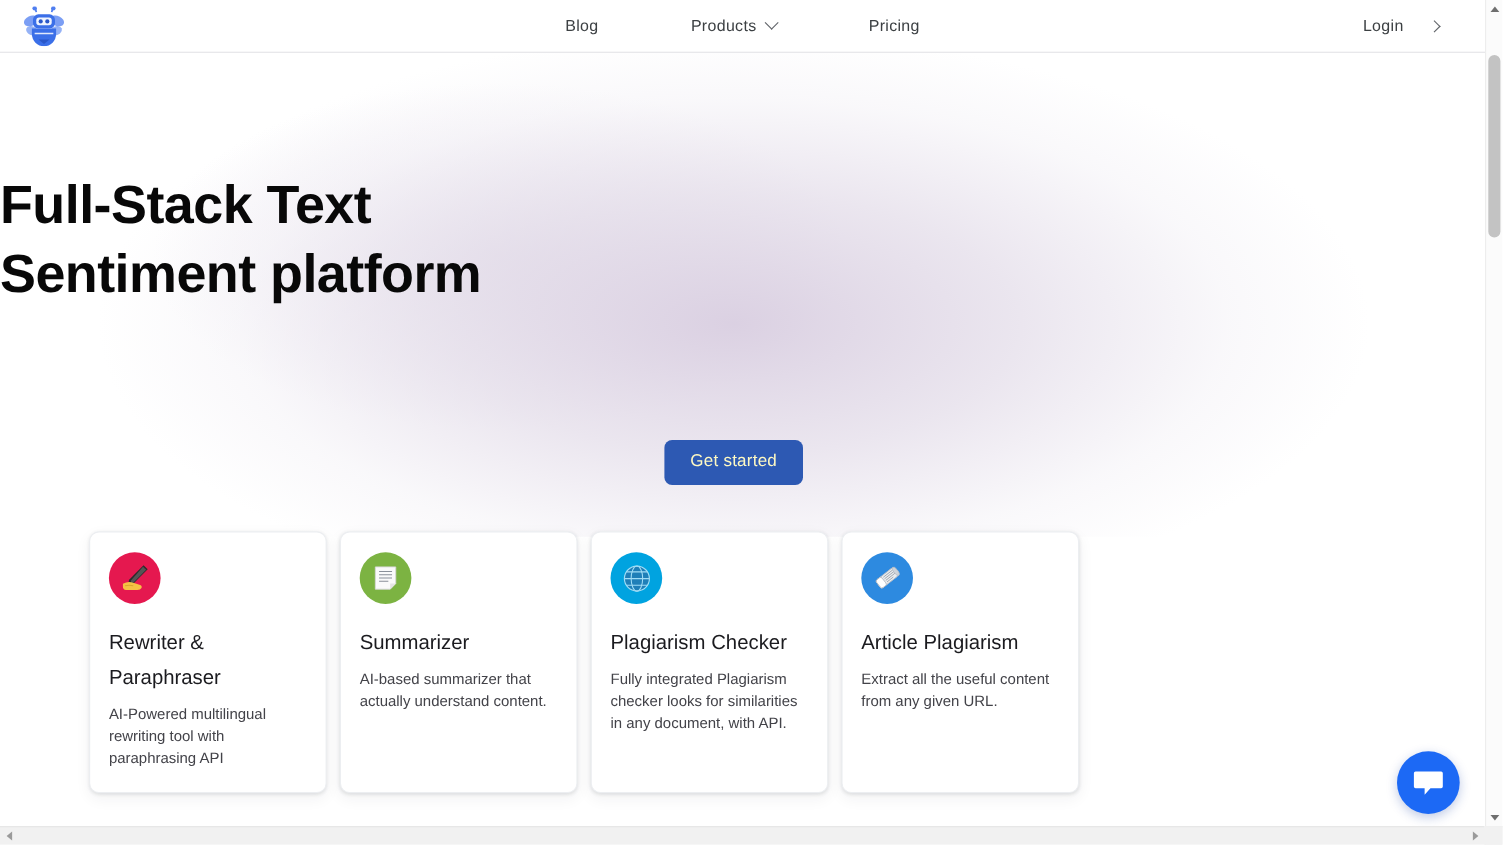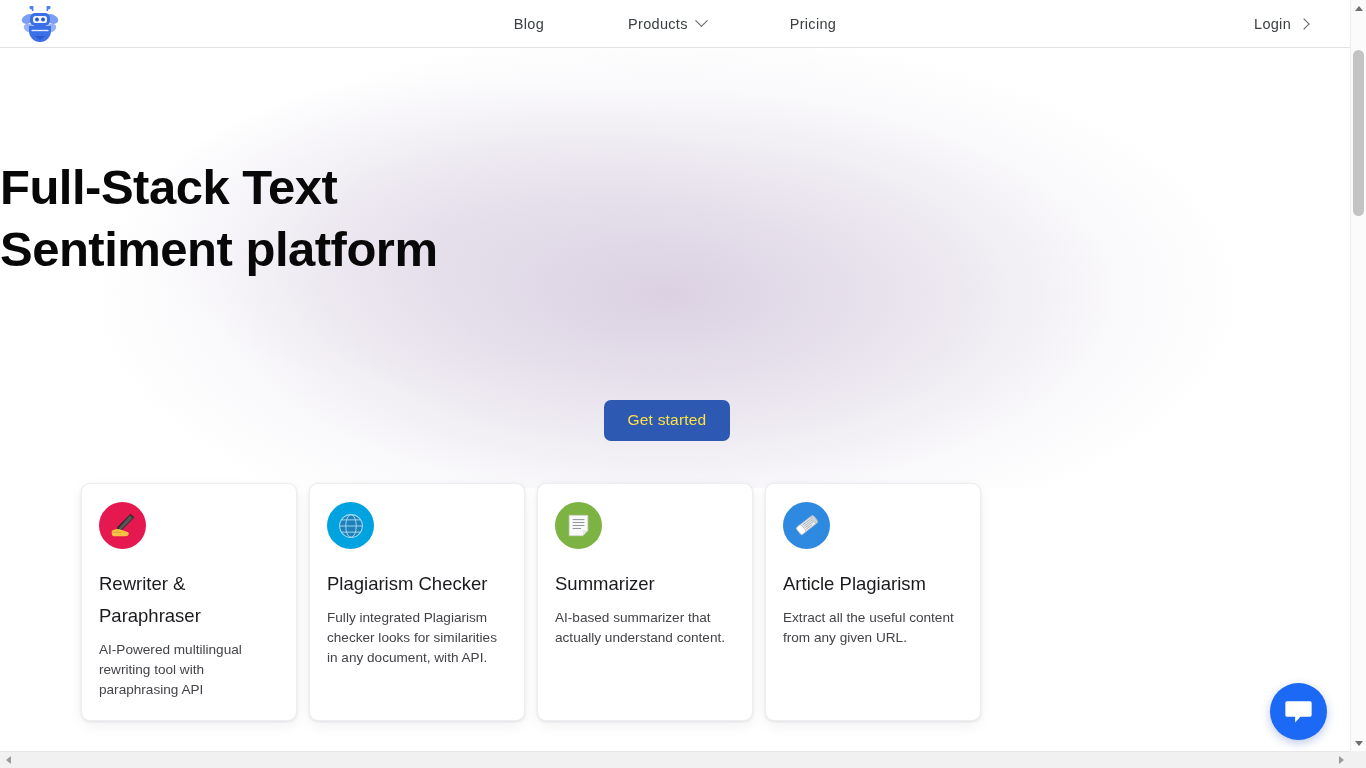--- a/index.html
+++ b/index.html
@@ -77,21 +77,21 @@
     transform: rotate(45deg) translate(-2px,-2px);
   }
 
   .login-wrap {
     position: absolute;
     right: 42px;
     top: 0;
     height: 47px;
     display: flex;
     align-items: center;
-    gap: 9px;
+    gap: 24px;
     cursor: pointer;
   }
 
   .login-text {
     font-size: 14.5px;
     color: #3c4043;
     letter-spacing: 0.3px;
   }
 
   .chev-right {
@@ -153,21 +153,21 @@
     position: absolute;
     top: 352px;
     left: 0;
     width: 1334px;
     text-align: center;
   }
 
   .cta-btn {
     display: inline-block;
     background: #2d59b3;
-    color: #fde047;
+    color: #fef9c3;
     font-size: 15.5px;
     font-family: "Liberation Sans", sans-serif;
     padding: 11px 24px 12px 24px;
     border: none;
     border-radius: 7px;
     cursor: pointer;
     letter-spacing: 0.2px;
   }
 
   
@@ -375,44 +375,44 @@
             <path d="M23.5 4.5 L26.5 7.5 L14.5 19.5 L11.5 20.5 L12 17.5 Z" fill="#555"></path>
             <path d="M4 21 q5 -3 10 -1 l6 2 q3 1 2 3 q-1 2 -4 2 l-11 0 q-3 0 -3 -3 z" fill="#f5c244"></path>
             <path d="M6 23 q4 -1 8 0" stroke="#d9a72e" stroke-width="1.1" fill="none"></path>
           </svg>
         </div>
         <div class="card-title">Rewriter &amp; Paraphraser</div>
         <div class="card-desc">AI-Powered multilingual rewriting tool with paraphrasing API</div>
       </div>
 
       <div class="card">
-        <div class="card-icon" style="background:#00a3e0">
-          <svg class="icon-svg" width="28" height="28" viewBox="0 0 32 32">
-            <circle cx="16" cy="16" r="13" fill="#1f7fb8"></circle>
-            <circle cx="16" cy="16" r="13" fill="none" stroke="#9fdcf5" stroke-width="1.2"></circle>
-            <ellipse cx="16" cy="16" rx="6" ry="13" fill="none" stroke="#9fdcf5" stroke-width="1.1"></ellipse>
-            <path d="M3 16 h26 M5 9 h22 M5 23 h22" stroke="#9fdcf5" stroke-width="1.1" fill="none"></path>
-          </svg>
-        </div>
-        <div class="card-title">Plagiarism Checker</div>
-        <div class="card-desc">Fully integrated Plagiarism checker looks for similarities in any document, with API.</div>
-      </div>
-
-      <div class="card">
         <div class="card-icon" style="background:#7cb342">
           <svg class="icon-svg" width="27" height="27" viewBox="0 0 32 32">
             <path d="M5 4 h22 v18 l-6 6 h-16 z" fill="#fafafa" stroke="#d7d7d7" stroke-width="1"></path>
             <path d="M21 28 v-6 h6 z" fill="#e4e4e4"></path>
             <g stroke="#8a9099" stroke-width="1.15">
               <path d="M9 9 h14 M9 12.5 h14 M9 16 h14 M9 19.5 h10"></path>
             </g>
           </svg>
         </div>
         <div class="card-title">Summarizer</div>
         <div class="card-desc">AI-based summarizer that actually understand content.</div>
+      </div>
+
+      <div class="card">
+        <div class="card-icon" style="background:#00a3e0">
+          <svg class="icon-svg" width="28" height="28" viewBox="0 0 32 32">
+            <circle cx="16" cy="16" r="13" fill="#1f7fb8"></circle>
+            <circle cx="16" cy="16" r="13" fill="none" stroke="#9fdcf5" stroke-width="1.2"></circle>
+            <ellipse cx="16" cy="16" rx="6" ry="13" fill="none" stroke="#9fdcf5" stroke-width="1.1"></ellipse>
+            <path d="M3 16 h26 M5 9 h22 M5 23 h22" stroke="#9fdcf5" stroke-width="1.1" fill="none"></path>
+          </svg>
+        </div>
+        <div class="card-title">Plagiarism Checker</div>
+        <div class="card-desc">Fully integrated Plagiarism checker looks for similarities in any document, with API.</div>
       </div>
 
 
       <div class="card">
         <div class="card-icon" style="background:#2d8ae0">
           <svg class="icon-svg" width="29" height="29" viewBox="0 0 32 32">
             <g transform="rotate(-38 16 16)">
               <rect x="5" y="11" width="22" height="10" rx="2" fill="#e9ecef" stroke="#b7bcc4" stroke-width="0.9"></rect>
               <rect x="5" y="11" width="7" height="10" rx="2" fill="#ffffff" stroke="#b7bcc4" stroke-width="0.9"></rect>
               <g stroke="#9aa0a8" stroke-width="0.8">

